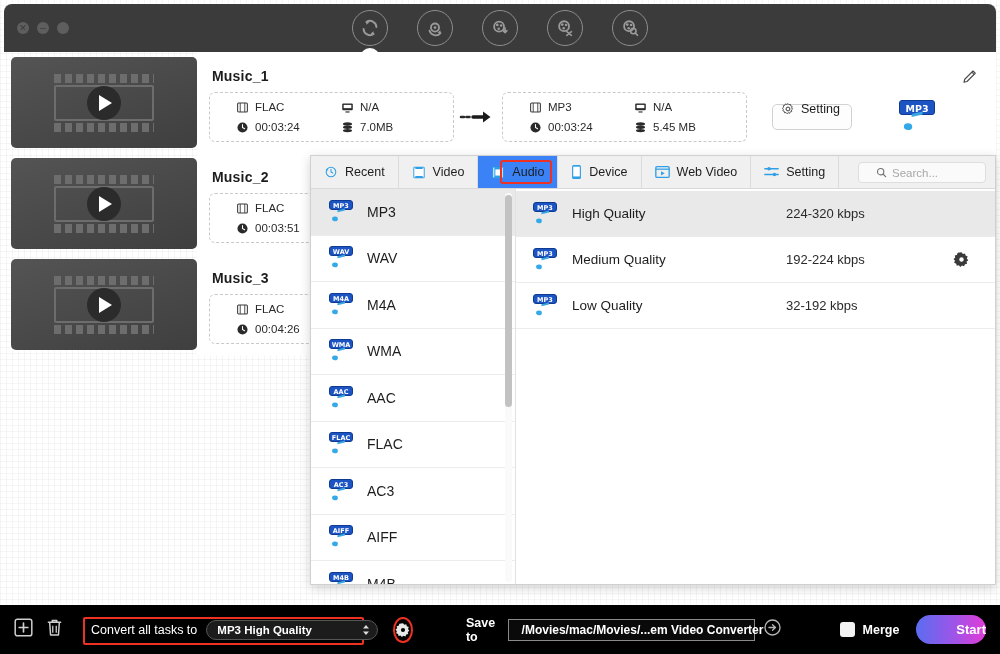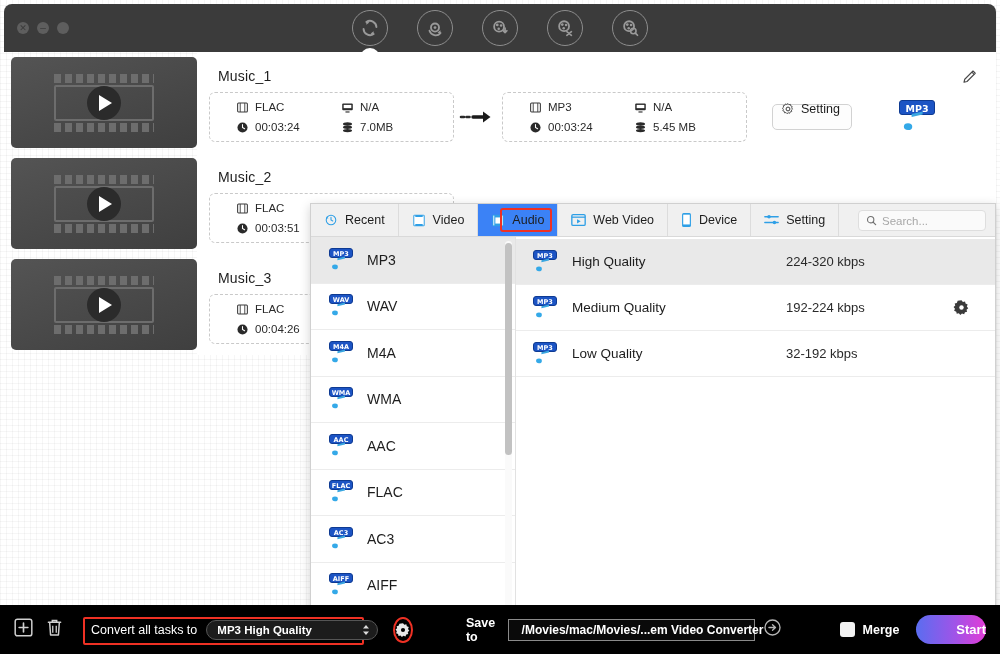--- a/index.html
+++ b/index.html
@@ -88,22 +88,22 @@
     width: 0; height: 0; margin-left: 3px;
     border-left: 13px solid #ffffff;
     border-top: 8px solid transparent;
     border-bottom: 8px solid transparent;
   }
 
   
   #details { position: absolute; left: 193px; top: 0; width: 799px; height: 553px; }
   .task-row { position: relative; height: 101px; background: #ffffff; }
   .task-title {
-    position: absolute; left: 21px; top: 16px;
-    font-size: 14px; font-weight: normal; color: #1d1d1d; letter-spacing: .2px;
+    position: absolute; left: 15px; top: 16px;
+    font-size: 14px; font-weight: bold; color: #1d1d1d; letter-spacing: .2px;
   }
   .infobox {
     position: absolute; top: 40px;
     border: 1px dashed #c9c9c9; border-radius: 6px;
     height: 50px;
     display: flex; align-items: center;
   }
   .infobox.src { left: 12px; width: 245px; }
   .infobox.dst { left: 305px; width: 245px; }
   .infocol { display: flex; flex-direction: column; gap: 7px; }
@@ -138,41 +138,40 @@
   .audio-icon .note { position: absolute; }
 
   
   #panel {
     position: absolute; left: 310px; top: 155px;
     width: 686px; height: 430px;
     background: #ffffff;
     border: 1px solid #d0d0d0;
     box-shadow: 0 3px 10px rgba(0,0,0,.18);
     overflow: hidden;
-    margin-top: 48px;
   }
   #panel-tabs {
     height: 33px; background: #f0f0f0; border-bottom: 1px solid #d9d9d9;
     display: flex; align-items: stretch; position: relative;
   }
   .ptab {
     display: flex; align-items: center; gap: 7px;
     padding: 0 13px; font-size: 12.5px; color: #1d1d1d;
     border-right: 1px solid #dcdcdc; position: relative;
   }
   .ptab.selected { background: #3b82f6; }
   .ptab .sel-ring {
     position: absolute; left: 22px; right: 5px; top: 4px; bottom: 4px;
     border: 2px solid #ef3124; border-radius: 3px; pointer-events: none;
   }
   #panel-search {
     position: absolute; right: 9px; top: 6px;
     width: 128px; height: 21px;
     background: #fafafa; border: 1px solid #dedede; border-radius: 4px;
-    display: flex; align-items: center; gap: 5px; padding-left: 7px;
+    display: flex; align-items: center; gap: 5px; padding-left: 17px;
     font-size: 11.5px; color: #a8a8a8;
   }
   #panel-main { display: flex; height: 397px; }
   #fmt-list {
     width: 205px; height: 397px; overflow: hidden;
     border-right: 1px solid #e2e2e2; position: relative; background: #fff;
   }
   .fmt-item {
     height: 46.5px; display: flex; align-items: center; gap: 13px;
     padding-left: 15px; border-bottom: 1px solid #ececec;
@@ -526,34 +525,34 @@
         <svg width="14" height="15" viewBox="0 0 16 16">
           <rect x="1.5" y="1.5" width="13" height="13" rx="1.4" fill="#2e9fe6"></rect>
           <path d="M3.2 2.4v11.2M12.8 2.4v11.2" stroke="#ffffff" stroke-width="1.1"></path>
           <rect x="5" y="4.5" width="6" height="7" fill="#ffffff"></rect>
         </svg>
         <span>Audio</span>
         <div class="sel-ring"></div>
       </div>
 
       <div class="ptab">
+        <svg width="11" height="16" viewBox="0 0 12 18">
+          <rect x="1" y="1" width="10" height="16" rx="1.8" fill="#2e9fe6"></rect>
+          <rect x="2.3" y="3" width="7.4" height="11" fill="#ffffff"></rect>
+        </svg>
+        <span>Device</span>
+      </div>
+
+      <div class="ptab">
         <svg width="15" height="14" viewBox="0 0 18 16">
           <rect x="1" y="1.5" width="16" height="13" rx="1.5" fill="none" stroke="#2e9fe6" stroke-width="1.6"></rect>
           <path d="M1 4.6h16" stroke="#2e9fe6" stroke-width="1.5"></path>
           <path d="M7.3 7l4.3 2.6-4.3 2.6z" fill="#2e9fe6"></path>
         </svg>
         <span>Web Video</span>
-      </div>
-
-      <div class="ptab">
-        <svg width="11" height="16" viewBox="0 0 12 18">
-          <rect x="1" y="1" width="10" height="16" rx="1.8" fill="#2e9fe6"></rect>
-          <rect x="2.3" y="3" width="7.4" height="11" fill="#ffffff"></rect>
-        </svg>
-        <span>Device</span>
       </div>
 
       <div class="ptab">
         <svg width="15" height="14" viewBox="0 0 18 16">
           <path d="M1 4h16M1 11h16" stroke="#2e9fe6" stroke-width="1.7" stroke-linecap="round"></path>
           <circle cx="6" cy="4" r="2.1" fill="#2e9fe6"></circle>
           <circle cx="12.5" cy="11" r="2.1" fill="#2e9fe6"></circle>
         </svg>
         <span>Setting</span>
       </div>

